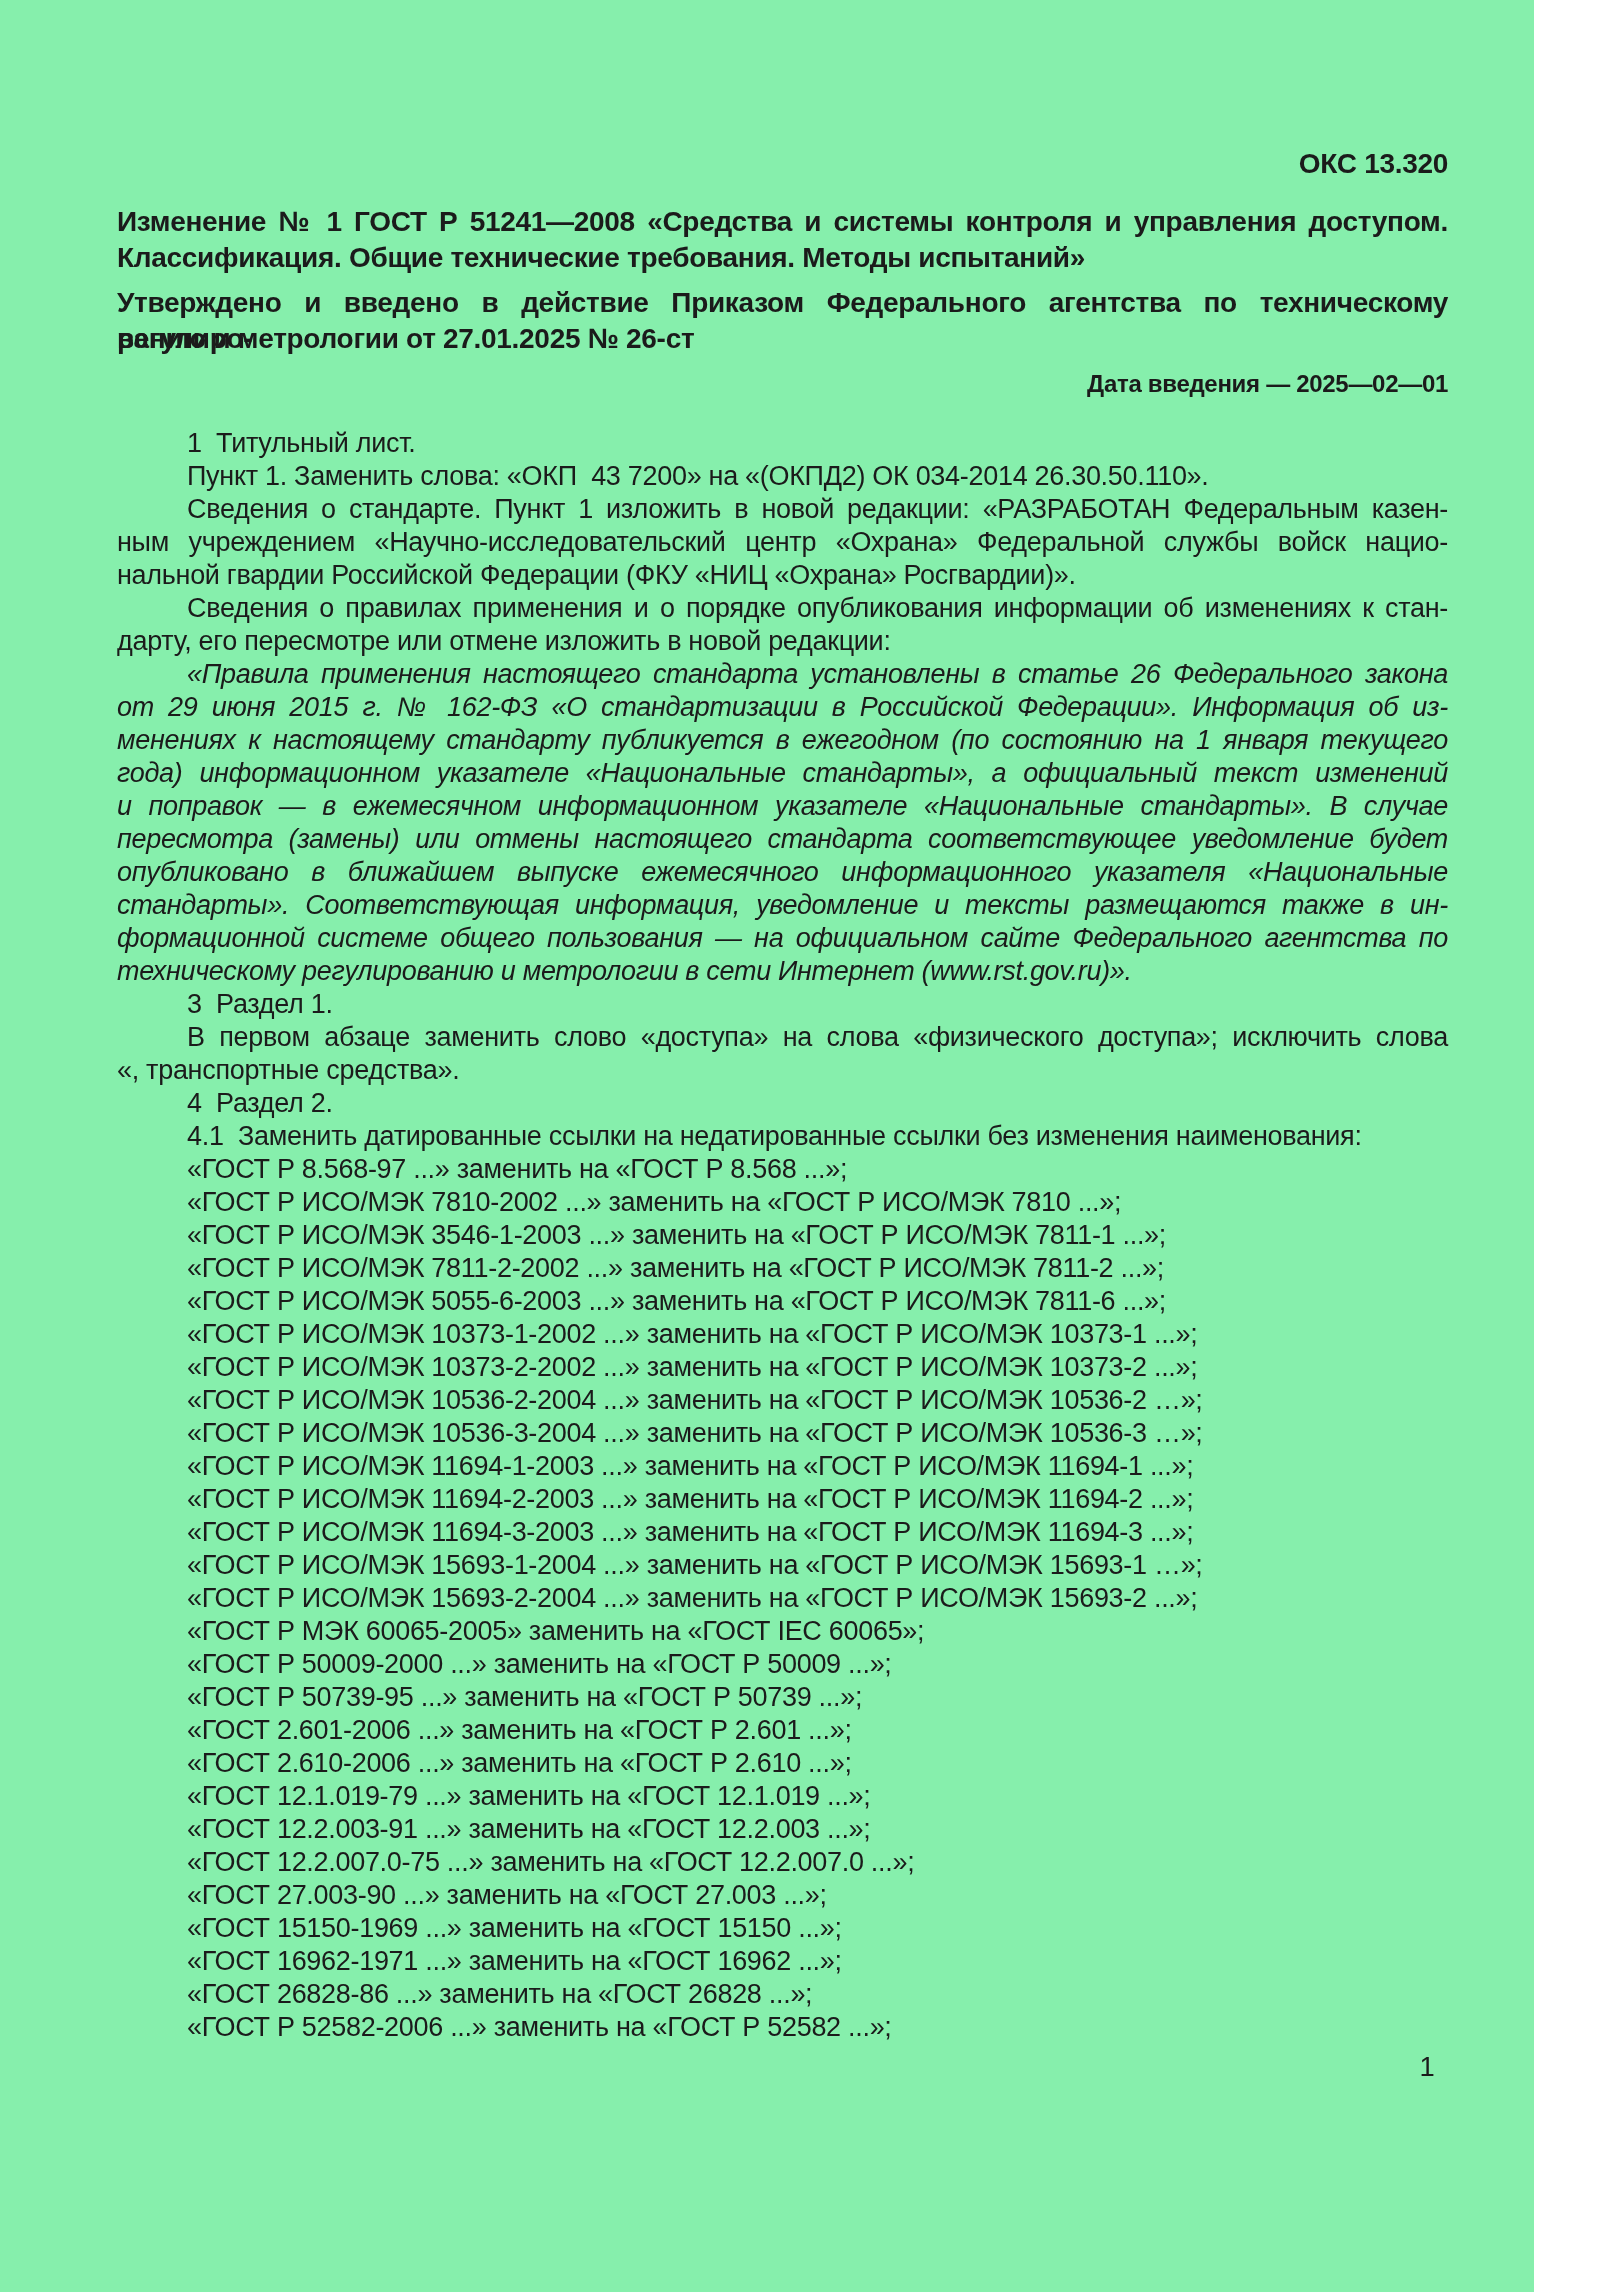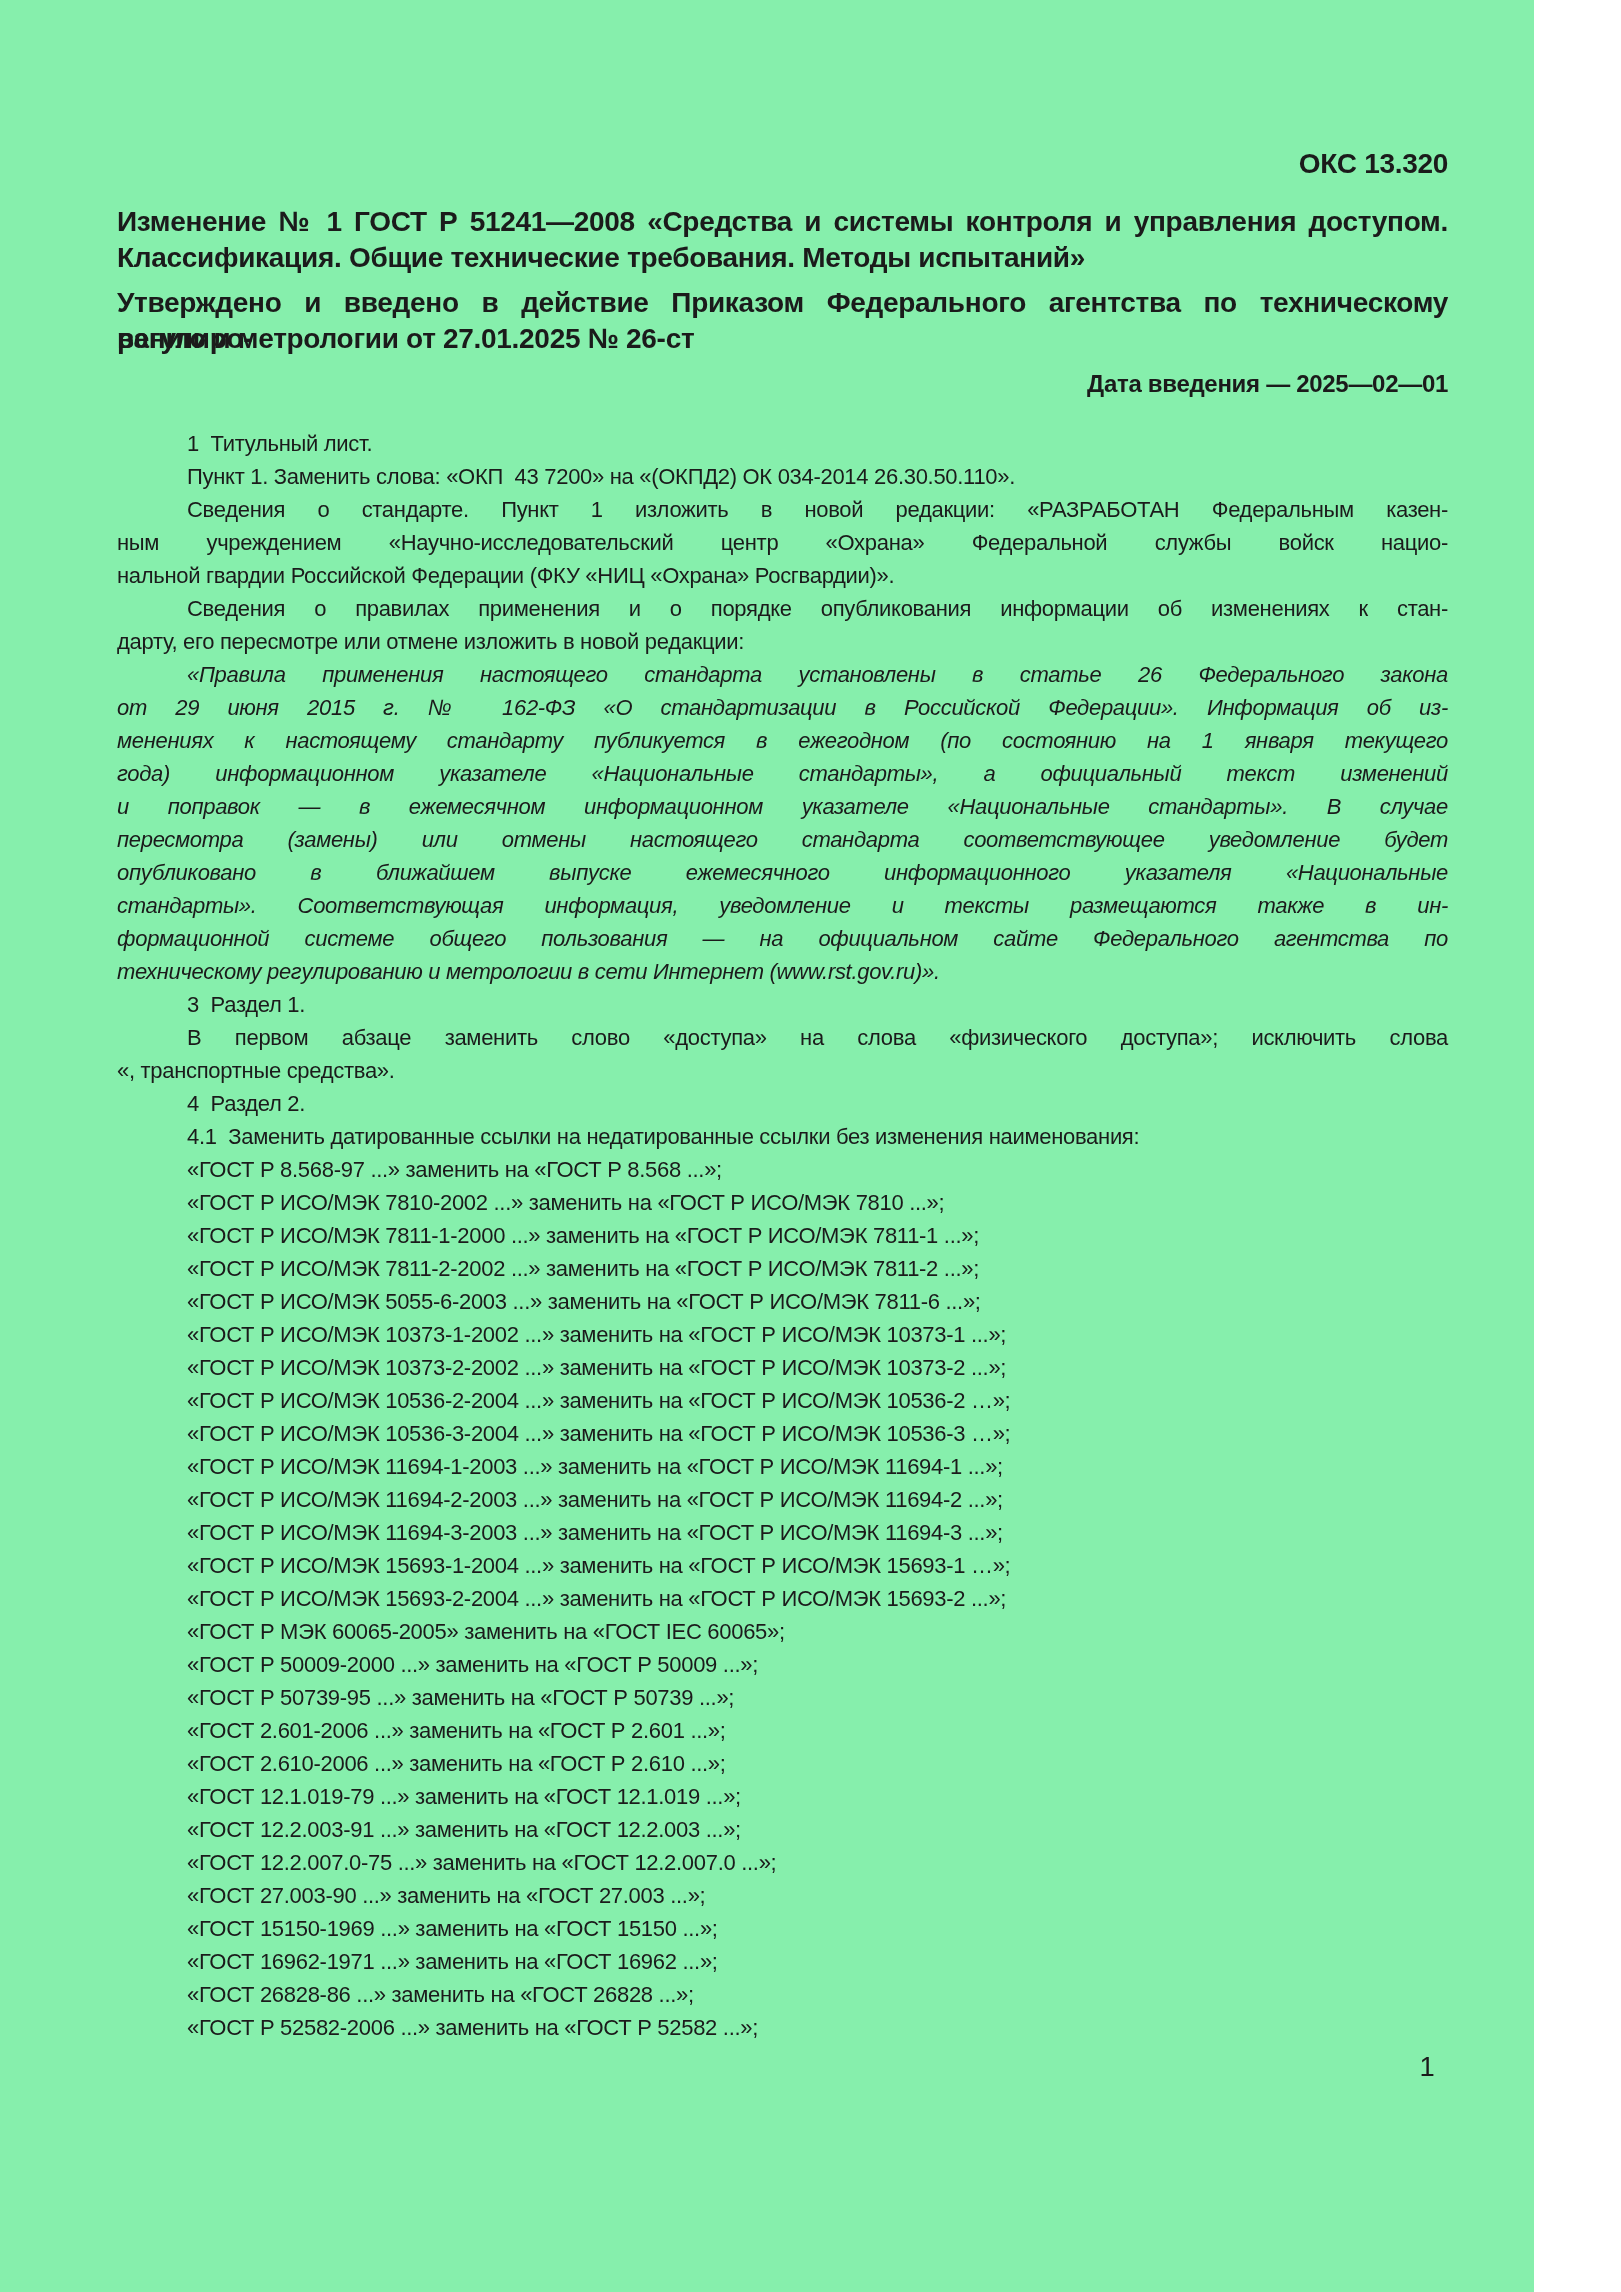--- a/index.html
+++ b/index.html
@@ -11,21 +11,21 @@
     font-family:"Liberation Sans","DejaVu Sans",sans-serif;
     letter-spacing:-0.3px;
     overflow:hidden;
   }
   .content{
     position:absolute;
     left:117px;top:147px;
     width:1331px;
   }
   .line{
-    font-size:22px;
+    font-size:27px;
     line-height:33px;
     height:33px;
     white-space:normal;
   }
   .hline{
     font-size:28px;
     line-height:36px;
     height:36px;
   }
   .b{font-weight:bold;}
@@ -78,21 +78,21 @@
       <div class="line i jst">стандарты». Соответствующая информация, уведомление и тексты размещаются также в ин-</div>
       <div class="line i jst">формационной системе общего пользования — на официальном сайте Федерального агентства по</div>
       <div class="line i">техническому регулированию и метрологии в сети Интернет (www.rst.gov.ru)».</div>
       <div class="line ind">3&nbsp; Раздел 1.</div>
       <div class="line ind jst">В первом абзаце заменить слово «доступа» на слова «физического доступа»; исключить слова</div>
       <div class="line">«, транспортные средства».</div>
       <div class="line ind">4&nbsp; Раздел 2.</div>
       <div class="line ind">4.1&nbsp; Заменить датированные ссылки на недатированные ссылки без изменения наименования:</div>
       <div class="line ind">«ГОСТ Р 8.568-97 ...» заменить на «ГОСТ Р 8.568 ...»;</div>
       <div class="line ind">«ГОСТ Р ИСО/МЭК 7810-2002 ...» заменить на «ГОСТ Р ИСО/МЭК 7810 ...»;</div>
-      <div class="line ind">«ГОСТ Р ИСО/МЭК 7811-1-2000 ...» заменить на «ГОСТ Р ИСО/МЭК 7811-1 ...»;</div>
+      <div class="line ind">«ГОСТ Р ИСО/МЭК 3546-1-2003 ...» заменить на «ГОСТ Р ИСО/МЭК 7811-1 ...»;</div>
       <div class="line ind">«ГОСТ Р ИСО/МЭК 7811-2-2002 ...» заменить на «ГОСТ Р ИСО/МЭК 7811-2 ...»;</div>
       <div class="line ind">«ГОСТ Р ИСО/МЭК 5055-6-2003 ...» заменить на «ГОСТ Р ИСО/МЭК 7811-6 ...»;</div>
       <div class="line ind">«ГОСТ Р ИСО/МЭК 10373-1-2002 ...» заменить на «ГОСТ Р ИСО/МЭК 10373-1 ...»;</div>
       <div class="line ind">«ГОСТ Р ИСО/МЭК 10373-2-2002 ...» заменить на «ГОСТ Р ИСО/МЭК 10373-2 ...»;</div>
       <div class="line ind">«ГОСТ Р ИСО/МЭК 10536-2-2004 ...» заменить на «ГОСТ Р ИСО/МЭК 10536-2 …»;</div>
       <div class="line ind">«ГОСТ Р ИСО/МЭК 10536-3-2004 ...» заменить на «ГОСТ Р ИСО/МЭК 10536-3 …»;</div>
       <div class="line ind">«ГОСТ Р ИСО/МЭК 11694-1-2003 ...» заменить на «ГОСТ Р ИСО/МЭК 11694-1 ...»;</div>
       <div class="line ind">«ГОСТ Р ИСО/МЭК 11694-2-2003 ...» заменить на «ГОСТ Р ИСО/МЭК 11694-2 ...»;</div>
       <div class="line ind">«ГОСТ Р ИСО/МЭК 11694-3-2003 ...» заменить на «ГОСТ Р ИСО/МЭК 11694-3 ...»;</div>
       <div class="line ind">«ГОСТ Р ИСО/МЭК 15693-1-2004 ...» заменить на «ГОСТ Р ИСО/МЭК 15693-1 …»;</div>

